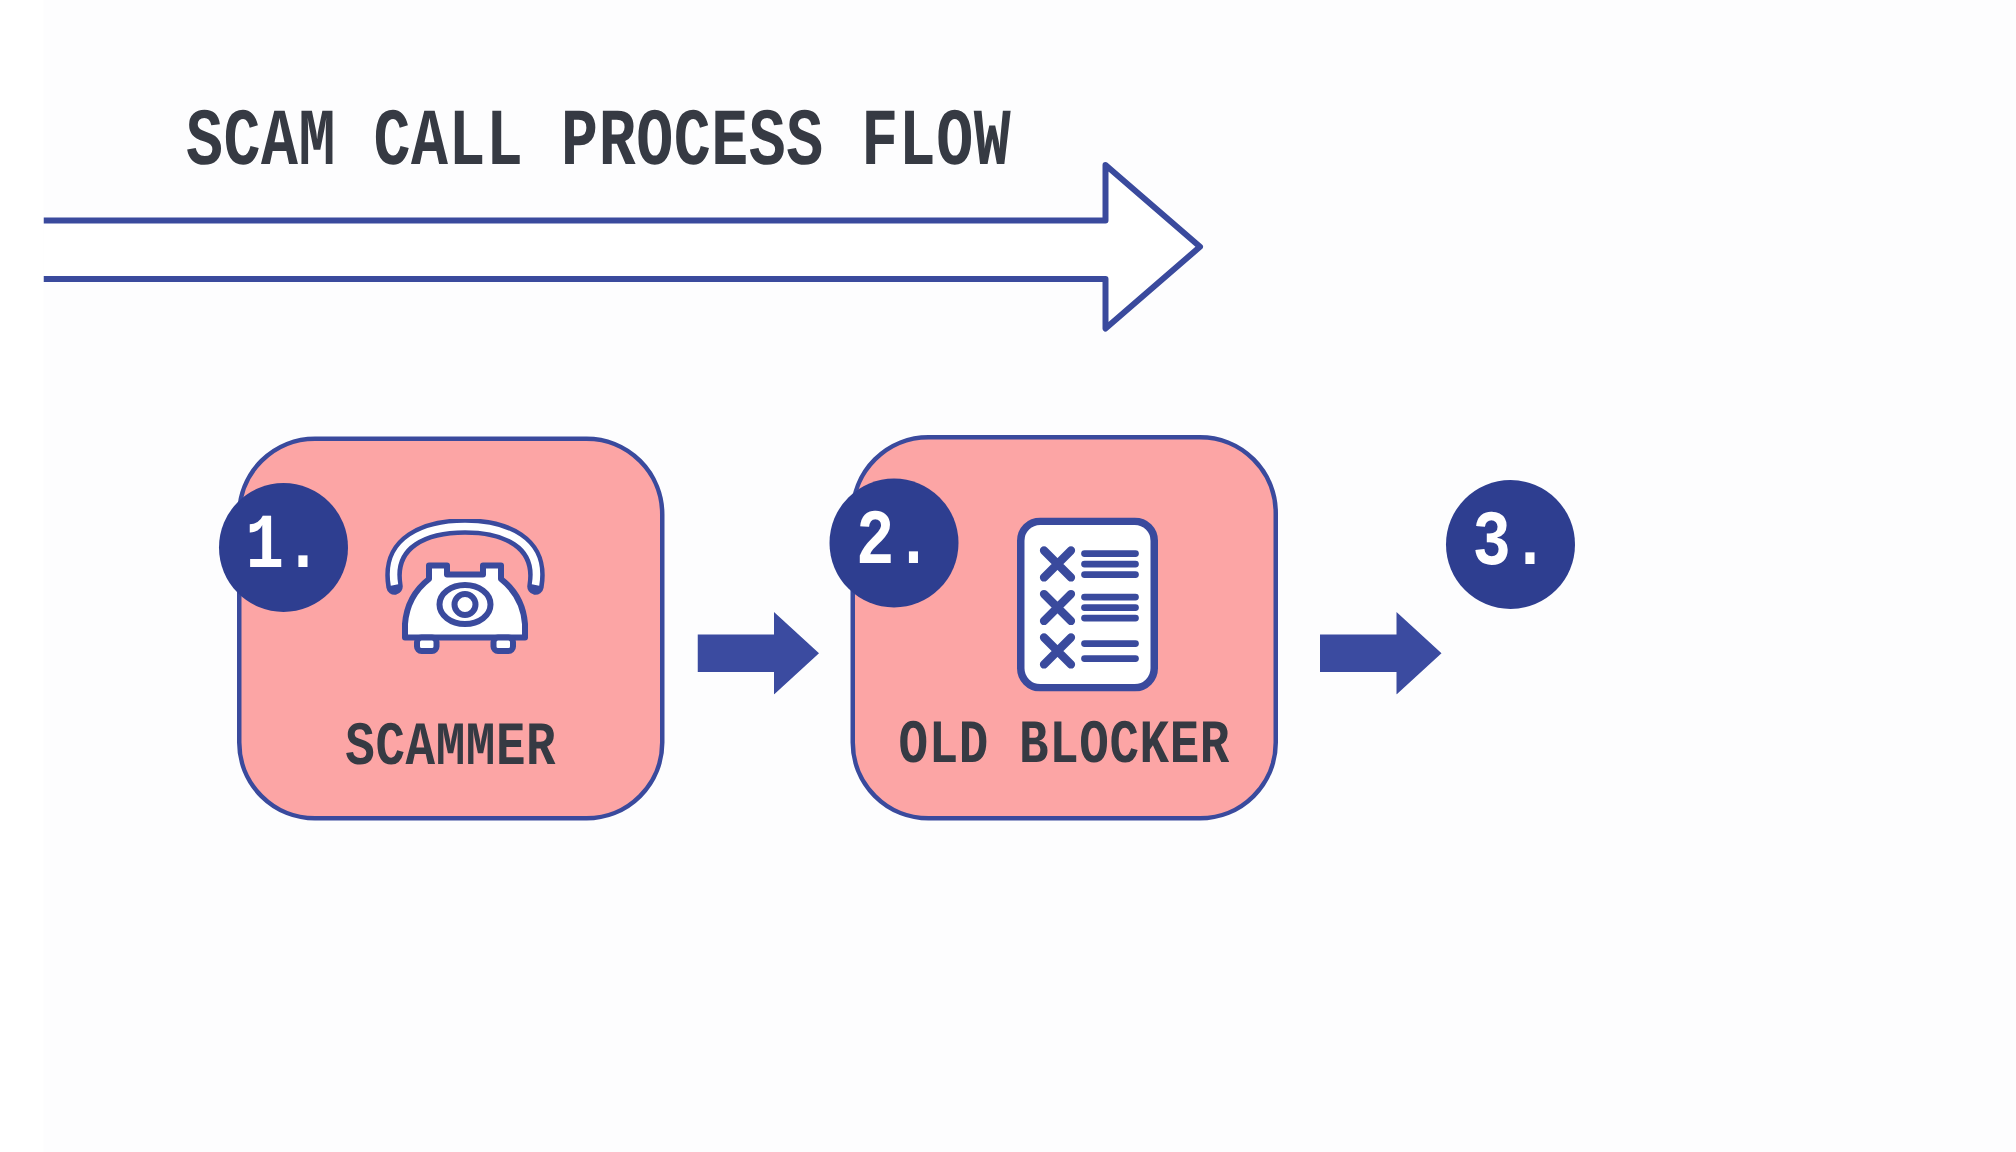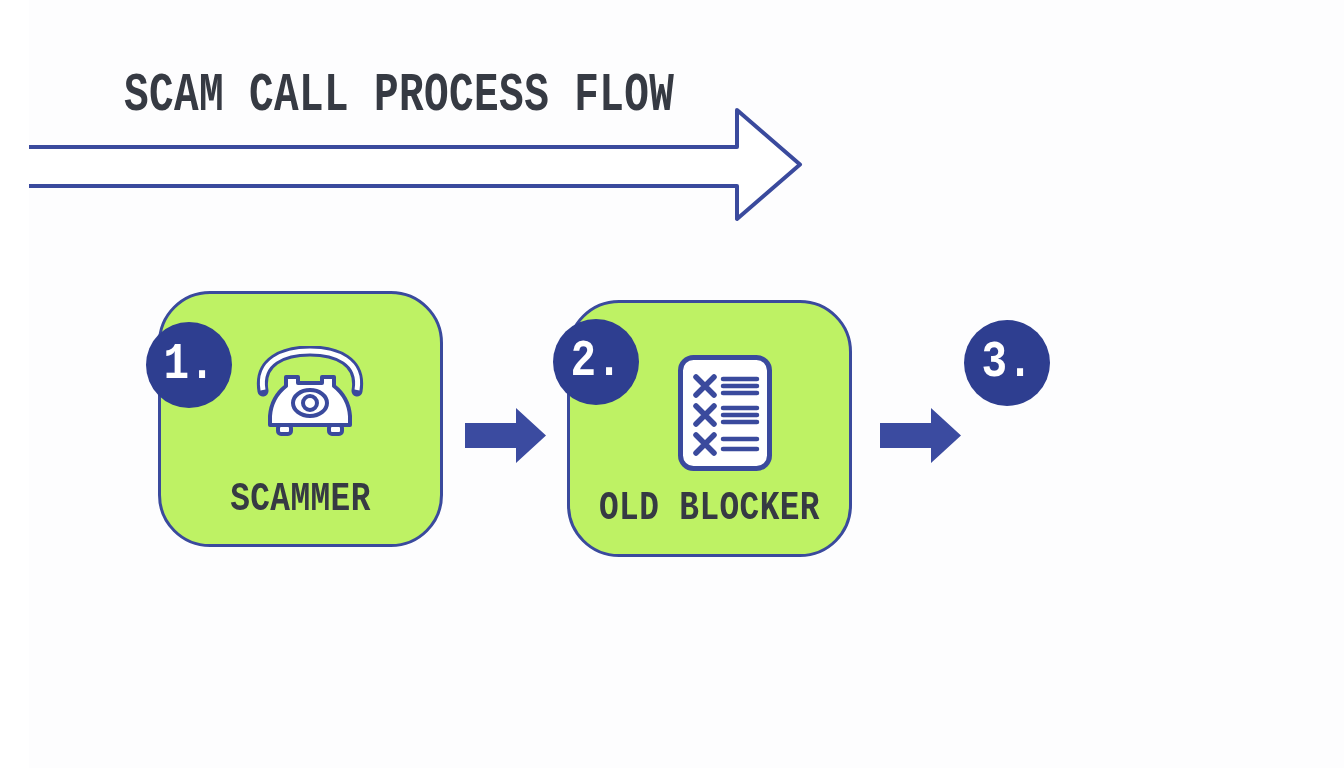--- a/index.html
+++ b/index.html
@@ -18,25 +18,25 @@
   }
   .title{
     position:absolute;left:95px;top:69px;
     font-size:54px;font-weight:bold;line-height:1;
     color:var(--ink);letter-spacing:0.5px;white-space:nowrap;
     transform:scaleX(0.76);transform-origin:left top;
   }
   .flow-arrow{position:absolute;left:0;top:100px;color:var(--blue);}
   .flow-arrow svg{display:block;}
   .card{
-    position:absolute;box-sizing:border-box;background:#bef264;
+    position:absolute;box-sizing:border-box;background:#fca5a5;
     border:3.5px solid var(--blue);border-radius:52px;
   }
   .card-1{left:129px;top:291px;width:285px;height:256px;}
-  .card-2{left:538px;top:300px;width:285px;height:257px;}
+  .card-2{left:538px;top:290px;width:285px;height:257px;}
   .card-3{left:952px;top:291px;width:279px;height:256px;}
   .badge{
     position:absolute;width:86px;height:86px;border-radius:50%;
     background:var(--badge);color:#fff;z-index:2;
     display:flex;align-items:center;justify-content:center;
   }
   .badge-1{left:117px;top:322px;}
   .badge-2{left:524px;top:319px;}
   .badge-3{left:935px;top:320px;}
   .badge span{

